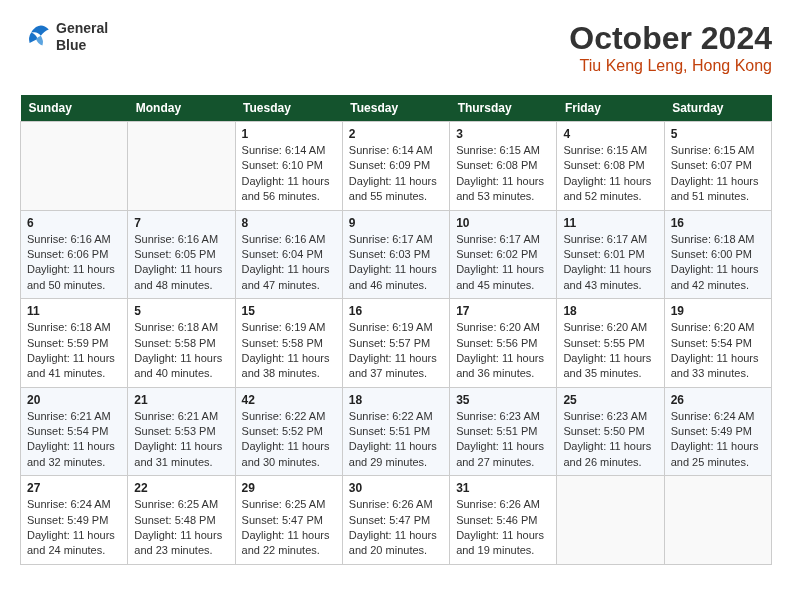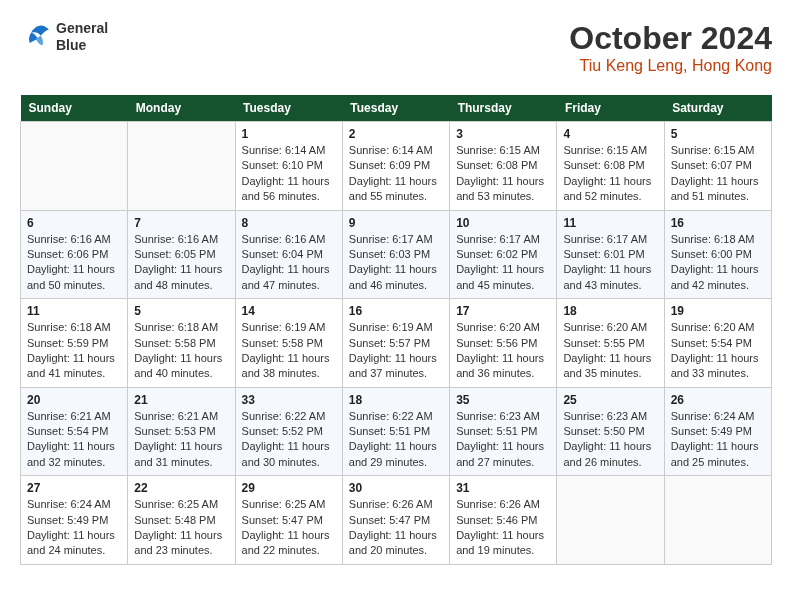--- a/index.html
+++ b/index.html
@@ -201,21 +201,21 @@
 Sunset: 5:59 PM
 Daylight: 11 hours and 41 minutes.</div>
         </td>
         <td>
           <div class="day-number">5</div>
           <div class="day-info" style="white-space: pre-line;">Sunrise: 6:18 AM
 Sunset: 5:58 PM
 Daylight: 11 hours and 40 minutes.</div>
         </td>
         <td>
-          <div class="day-number">14</div>
+          <div class="day-number">15</div>
           <div class="day-info" style="white-space: pre-line;">Sunrise: 6:19 AM
 Sunset: 5:58 PM
 Daylight: 11 hours and 38 minutes.</div>
         </td>
         <td>
           <div class="day-number">16</div>
           <div class="day-info" style="white-space: pre-line;">Sunrise: 6:19 AM
 Sunset: 5:57 PM
 Daylight: 11 hours and 37 minutes.</div>
         </td>
@@ -245,21 +245,21 @@
 Sunset: 5:54 PM
 Daylight: 11 hours and 32 minutes.</div>
         </td>
         <td>
           <div class="day-number">21</div>
           <div class="day-info" style="white-space: pre-line;">Sunrise: 6:21 AM
 Sunset: 5:53 PM
 Daylight: 11 hours and 31 minutes.</div>
         </td>
         <td>
-          <div class="day-number">33</div>
+          <div class="day-number">42</div>
           <div class="day-info" style="white-space: pre-line;">Sunrise: 6:22 AM
 Sunset: 5:52 PM
 Daylight: 11 hours and 30 minutes.</div>
         </td>
         <td>
           <div class="day-number">18</div>
           <div class="day-info" style="white-space: pre-line;">Sunrise: 6:22 AM
 Sunset: 5:51 PM
 Daylight: 11 hours and 29 minutes.</div>
         </td>

